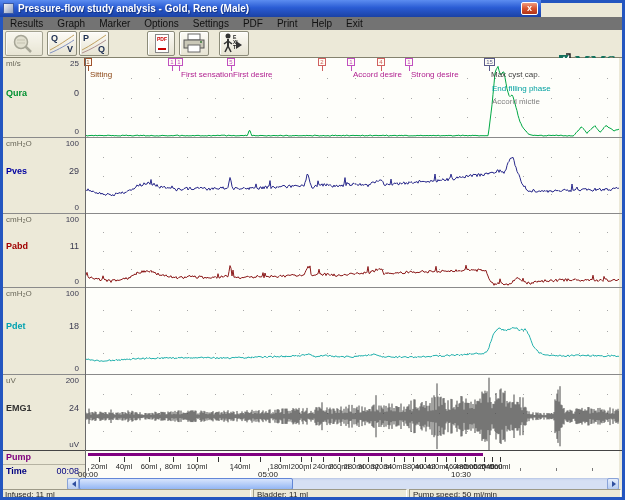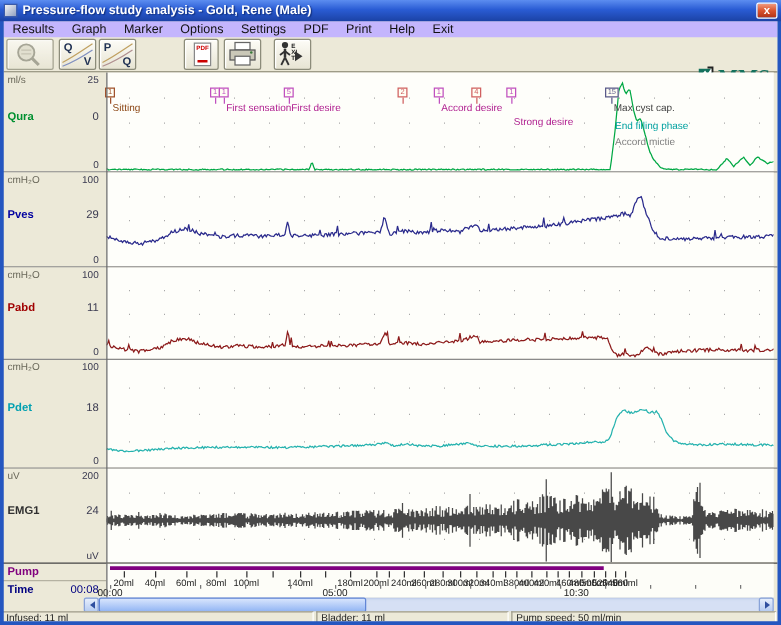--- a/index.html
+++ b/index.html
@@ -1,25 +1,25 @@
 <!DOCTYPE html>
 <html><head>
 <meta charset="utf-8">
 <style>
   *{margin:0;padding:0;box-sizing:border-box;font-family:"Liberation Sans",sans-serif}
   body{background:#777}
   #window{position:relative;width:625px;height:500px;background:#ece9d8;overflow:hidden}
   #window::after{content:"";position:absolute;inset:0;box-shadow:inset 0 0 0 3px #2456c0;pointer-events:none;z-index:90}
-  .titlebar{position:absolute;top:0;left:0;width:625px;height:17px;z-index:95;display:flex;align-items:center;padding:0 3px;
+  .titlebar{position:absolute;top:0;left:0;width:541px;height:17px;z-index:95;display:flex;align-items:center;padding:0 3px;
     background:linear-gradient(180deg,#5c8df0 0%,#2a5cd4 45%,#1b42a5 100%)}
   .title-icon{width:11px;height:11px;background:linear-gradient(135deg,#f4f4f4,#8f9ec0);border:1px solid #3b5aa8;flex:0 0 auto}
   .title-text{color:#fff;font-size:10px;font-weight:bold;margin-left:4px;flex:1;white-space:nowrap;text-shadow:1px 1px 1px #12307e}
   .close-btn{width:17px;height:13px;background:linear-gradient(180deg,#f09b80 0%,#d9532e 50%,#b03317 100%);
     border:1px solid #fff;border-radius:2px;color:#fff;font-size:9px;line-height:10px;text-align:center;font-weight:bold;cursor:default}
-  .menubar{position:absolute;top:17px;left:3px;width:619px;height:13px;background:#c4b5fd;display:flex;font-size:10px;line-height:13px;color:#111}
+  .menubar{position:absolute;top:17px;left:3px;width:619px;height:13px;background:#737373;display:flex;font-size:10px;line-height:13px;color:#111}
   .menu-item{padding:0 7px}
   .toolbar{position:absolute;top:30px;left:3px;width:619px;height:28px;background:#ece9d8;border-bottom:1px solid #84826e}
   .tbtn{position:absolute;top:1px;height:25px;border:1px solid #8c8c7a;border-radius:2px;
     background:linear-gradient(180deg,#fdfcf7,#e7e4d3);box-shadow:inset 1px 1px 0 #fff;overflow:hidden}
   .tbtn .ltr{position:absolute;font-size:9px;font-weight:bold;color:#223355}
   .pdf-page{position:absolute;left:7px;top:2px;width:14px;height:19px;background:#fff;border:1px solid #888;
     font-size:5px;font-weight:bold;color:#c00;text-align:center;line-height:8px}
   .pdf-page i{display:block;height:7px;border-bottom:2px solid #c00;margin:0 2px;font-style:normal}
   .exit-word{position:absolute;right:9px;top:3px;width:6px;font-size:5px;line-height:5px;font-weight:bold;color:#222;word-break:break-all}
   .exit-arrow{position:absolute;right:2px;top:9px;width:0;height:0;border:4px solid transparent;border-left:6px solid #333}
@@ -32,21 +32,21 @@
   .ch-plot{position:absolute;left:85px;right:3px;top:0;bottom:0;background:#fefefa;overflow:hidden}
   .unit{position:absolute;top:1px;left:6px;font-size:8px;color:#6a685a}
   .maxv{position:absolute;top:1px;right:6px;font-size:8px;color:#3a3a50}
   .chname{position:absolute;top:calc(50% - 10px);left:6px;font-size:9px;font-weight:bold}
   .curv{position:absolute;top:calc(50% - 10px);right:6px;font-size:9px;color:#3a3a50}
   .minv{position:absolute;bottom:1px;right:6px;font-size:8px;color:#3a3a50}
   .grid{position:absolute;left:18px;right:2px;height:1px;background:repeating-linear-gradient(to right,#a8a8a8 0 1px,transparent 1px 28px)}
   svg.trace{position:absolute;left:0;top:0;display:block}
   svg.trace path{fill:none;stroke-width:1}
   .vsep{position:absolute;left:85px;top:58px;width:1px;height:420px;background:#6a6a6a;z-index:25}
-  .marker-layer{position:absolute;left:85px;top:70px;width:428px;height:52px;z-index:20;pointer-events:none}
+  .marker-layer{position:absolute;left:85px;top:58px;width:428px;height:52px;z-index:20;pointer-events:none}
   .flag{position:absolute;top:0;height:8px;background:#fffef4;border:1px solid;font-size:6px;line-height:6px;text-align:center}
   .ftick{position:absolute;top:8px;width:1px;height:5px}
   .mlabel{position:absolute;top:12px;white-space:nowrap;font-size:8px}
   
   .bottom{position:absolute;left:0;top:450px;width:622px;height:28px;background:#ece9d8;border-top:1px solid #444}
   .axis-layer{position:absolute;left:85px;top:0;right:3px;bottom:0;background:#fdfdf8}
   .pump-bar{position:absolute;top:2px;height:3px}
   .vtick{position:absolute;top:6px;width:1px;height:5px;background:#333}
   .vlabel{position:absolute;top:11px;width:26px;margin-left:-13px;text-align:center;font-size:7.5px;color:#222;white-space:nowrap}
   .ttick{position:absolute;top:17px;width:1px;height:3px;background:#777}
@@ -265,21 +265,21 @@
       <div class="mlabel" style="left: 148px; color: rgb(176, 32, 144);">First desire</div>
       <div class="flag" style="left: 233px; width: 8px; border-color: rgb(208, 96, 96); color: rgb(208, 96, 96);">2</div>
       <div class="ftick" style="left: 237px; background: rgb(208, 96, 96);"></div>
       <div class="flag" style="left: 262px; width: 8px; border-color: rgb(192, 80, 192); color: rgb(192, 80, 192);">1</div>
       <div class="ftick" style="left: 266px; background: rgb(192, 80, 192);"></div>
       <div class="mlabel" style="left: 268px; color: rgb(176, 32, 144);">Accord desire</div>
       <div class="flag" style="left: 292px; width: 8px; border-color: rgb(208, 96, 96); color: rgb(208, 96, 96);">4</div>
       <div class="ftick" style="left: 296px; background: rgb(208, 96, 96);"></div>
       <div class="flag" style="left: 320px; width: 8px; border-color: rgb(192, 80, 192); color: rgb(192, 80, 192);">1</div>
       <div class="ftick" style="left: 324px; background: rgb(192, 80, 192);"></div>
-      <div class="mlabel" style="left: 326px; color: rgb(176, 32, 144); margin-top: 11px;">Strong desire</div>
+      <div class="mlabel" style="left: 326px; color: rgb(176, 32, 144);">Strong desire</div>
       <div class="flag" style="left: 399px; width: 11px; border-color: rgb(90, 90, 138); color: rgb(90, 90, 138);">15</div>
       <div class="ftick" style="left: 404px; background: rgb(90, 90, 138);"></div>
       <div class="mlabel" style="left: 406px; color: rgb(64, 64, 64);">Max cyst cap.</div>
       <div class="mlabel" style="left: 407px; top: 26px; color: rgb(0, 160, 160);">End filling phase</div>
       <div class="mlabel" style="left: 407px; top: 39px; color: rgb(128, 128, 128);">Accord mictie</div>
     </div>
 
   <div class="bottom">
     <span class="pump-label">Pump</span>
     <div class="row-line"></div>

